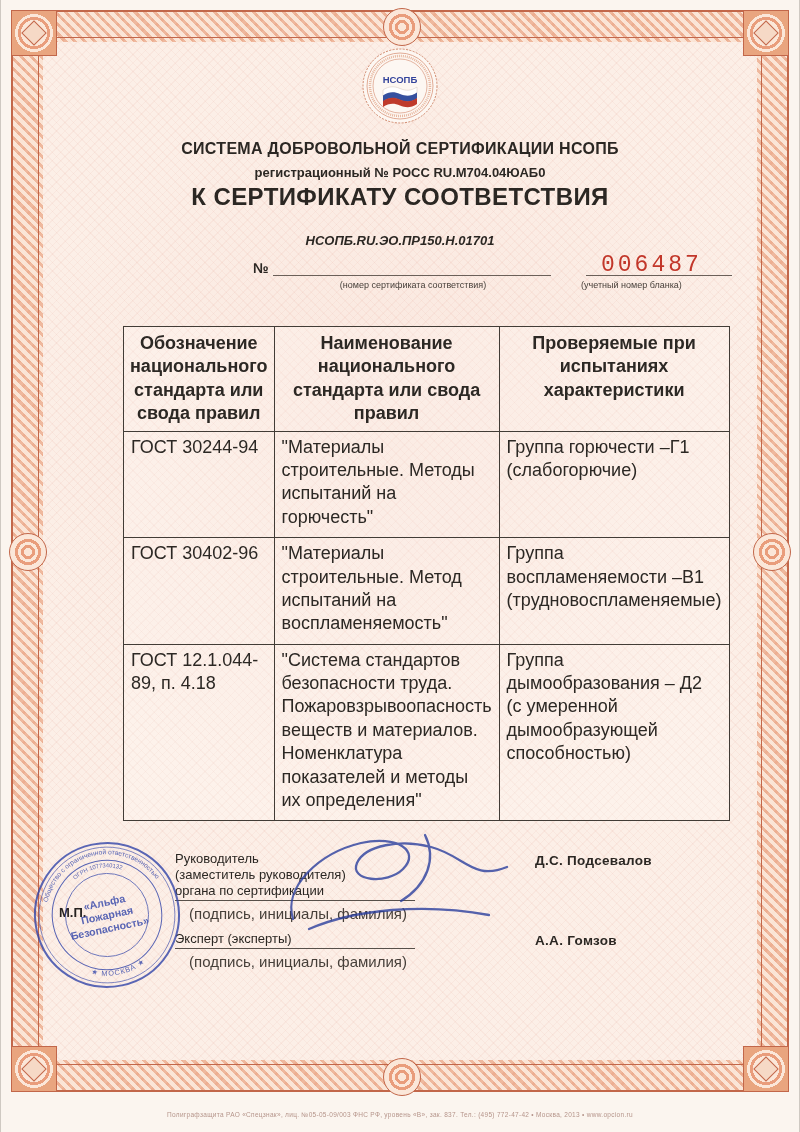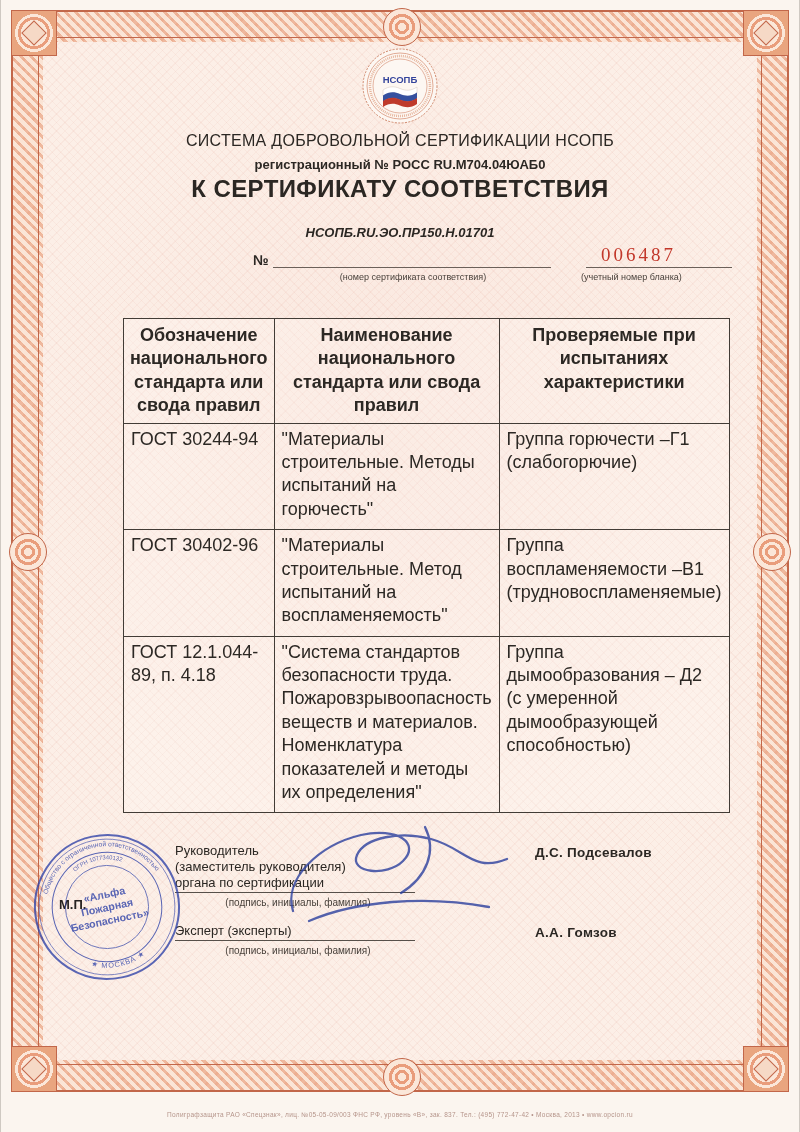--- a/index.html
+++ b/index.html
@@ -38,44 +38,44 @@
   .corner::after{content:"";position:absolute;inset:13px;background:#f6d9c6;border:1px solid #c2674a;transform:rotate(45deg);}
   .c-tl{top:10px;left:10px}.c-tr{top:10px;right:10px}.c-bl{bottom:40px;left:10px}.c-br{bottom:40px;right:10px}
   .medallion{
     position:absolute;width:36px;height:36px;border-radius:50%;border:1px solid #c2674a;z-index:4;
     background:radial-gradient(circle,#fbe7d9 0 4px,#e99d7c 4px 7px,#fbe7d9 7px 10px,#e99d7c 10px 13px,#fbe7d9 13px);
   }
   .m-top{top:8px;left:382px}.m-bottom{bottom:36px;left:382px}.m-left{left:8px;top:533px}.m-right{right:8px;top:533px}
 
   
   .emblem{width:80px;height:80px;margin:4px auto 0;}
-  .sys-line{margin-top:6px;font-size:16px;font-weight:normal;letter-spacing:.3px;}
+  .sys-line{margin-top:14px;font-size:16px;font-weight:bold;letter-spacing:.3px;}
   .reg-line{margin-top:7px;font-size:13px;font-weight:bold;}
   .title1{margin-top:16px;font-size:21px;font-weight:bold;letter-spacing:1px;}
   .title2{margin-top:3px;font-size:24px;font-weight:bold;letter-spacing:.4px;}
   .cert-code{margin-top:22px;font-size:13px;font-weight:bold;font-style:italic;}
   .num-row{position:relative;height:48px;margin-top:10px;font-size:14px;}
   .num-sign{position:absolute;left:210px;top:2px;font-weight:bold;}
   .num-line{position:absolute;left:230px;top:17px;width:278px;border-bottom:1px solid #6b6059;}
   .num-caption{position:absolute;left:235px;top:22px;width:270px;text-align:center;font-size:9px;color:#463f39;}
-  .blank-num{position:absolute;left:558px;top:-6px;font-family:Liberation Serif, serif;font-size:19px;letter-spacing:3px;color:#c2372a;}
+  .blank-num{position:absolute;left:558px;top:-6px;font-family:Liberation Mono, monospace;font-size:23px;letter-spacing:3px;color:#c2372a;}
   .blank-line{position:absolute;left:543px;top:17px;width:146px;border-bottom:1px solid #6b6059;}
   .blank-caption{position:absolute;left:538px;top:22px;width:160px;text-align:left;font-size:9px;color:#463f39;}
 
   
   table.std{border-collapse:collapse;margin:20px 0 0 80px;width:592px;text-align:left;font-size:18px;color:#2c2824;background:rgba(255,252,249,.25);}
   table.std th,table.std td{border:1px solid #423c36;vertical-align:top;line-height:1.3;}
   table.std th{font-weight:bold;text-align:center;padding:5px 6px;}
   table.std td{padding:4px 7px 8px;}
 
   
   .sign-area{position:relative;height:165px;margin-top:26px;text-align:left;font-size:13px;}
   .sg-abs{position:absolute;}
   .sg-line{border-bottom:1px solid #57504a;padding-bottom:2px;width:240px;}
-  .sg-cap{font-size:10px;color:#463f39;width:230px;text-align:center;}
+  .sg-cap{font-size:15px;color:#463f39;width:230px;text-align:center;}
   .sg-name{font-size:13.5px;font-weight:bold;letter-spacing:.3px;}
   .sg-mp{position:absolute;left:16px;top:58px;font-size:13px;font-weight:bold;color:#262220;z-index:2;}
   .stamp-svg{position:absolute;left:-12px;top:-8px;width:152px;height:152px;transform:rotate(-12deg);opacity:.9;z-index:3;}
   .sig-svg{position:absolute;left:232px;top:-24px;width:270px;height:140px;z-index:3;}
 
   
   .microprint{position:absolute;bottom:14px;left:0;width:100%;text-align:center;font-size:6.5px;letter-spacing:.3px;color:#b5948a;z-index:5;}
 </style>
 </head>
 <body>

